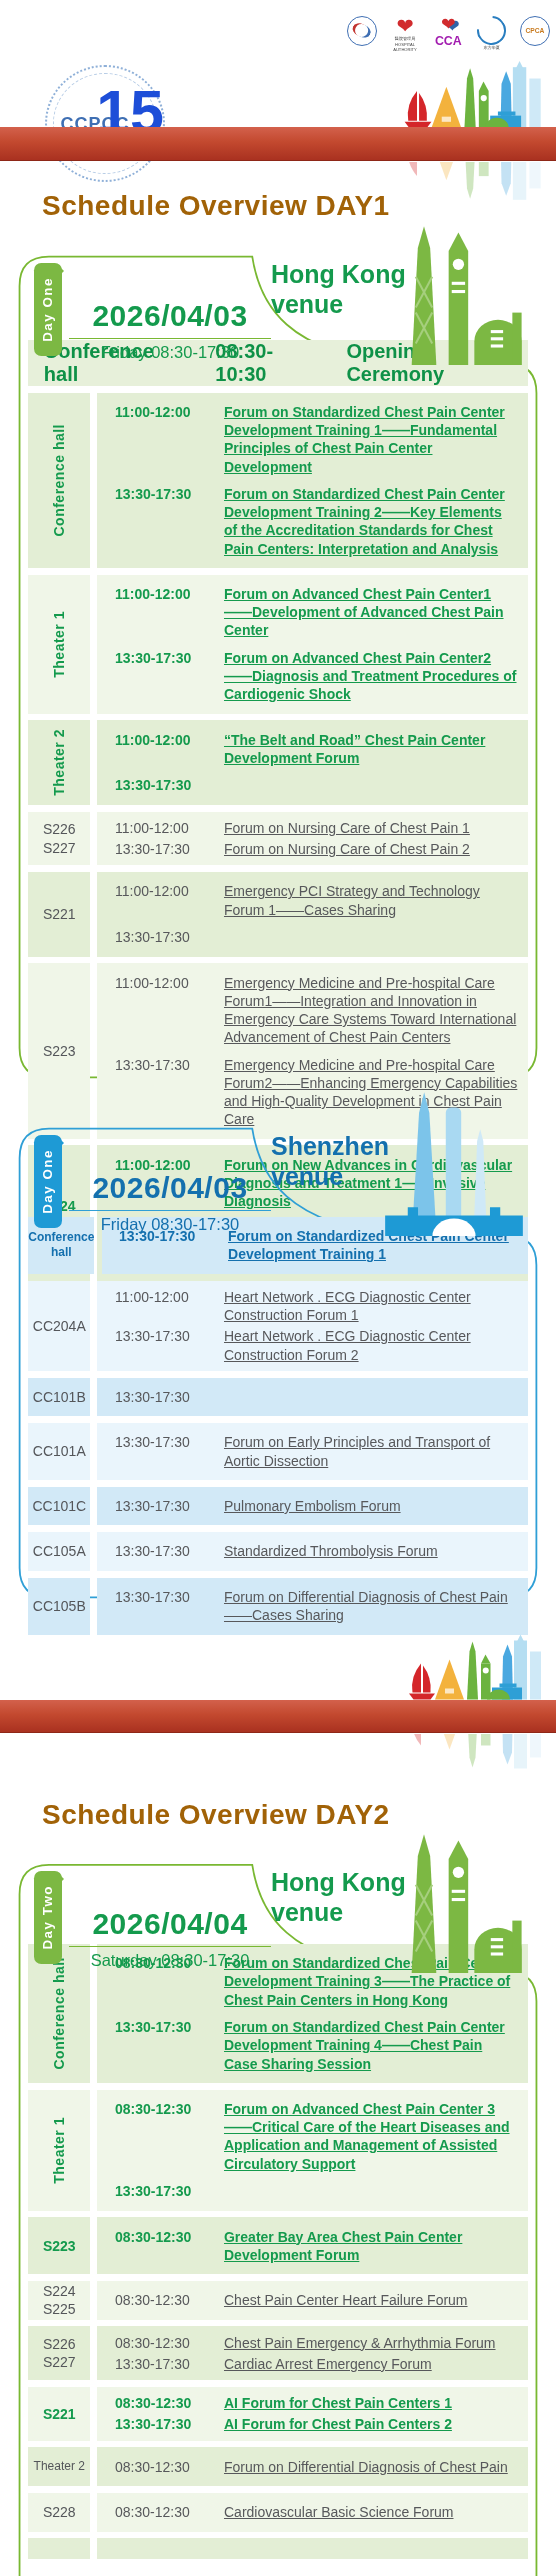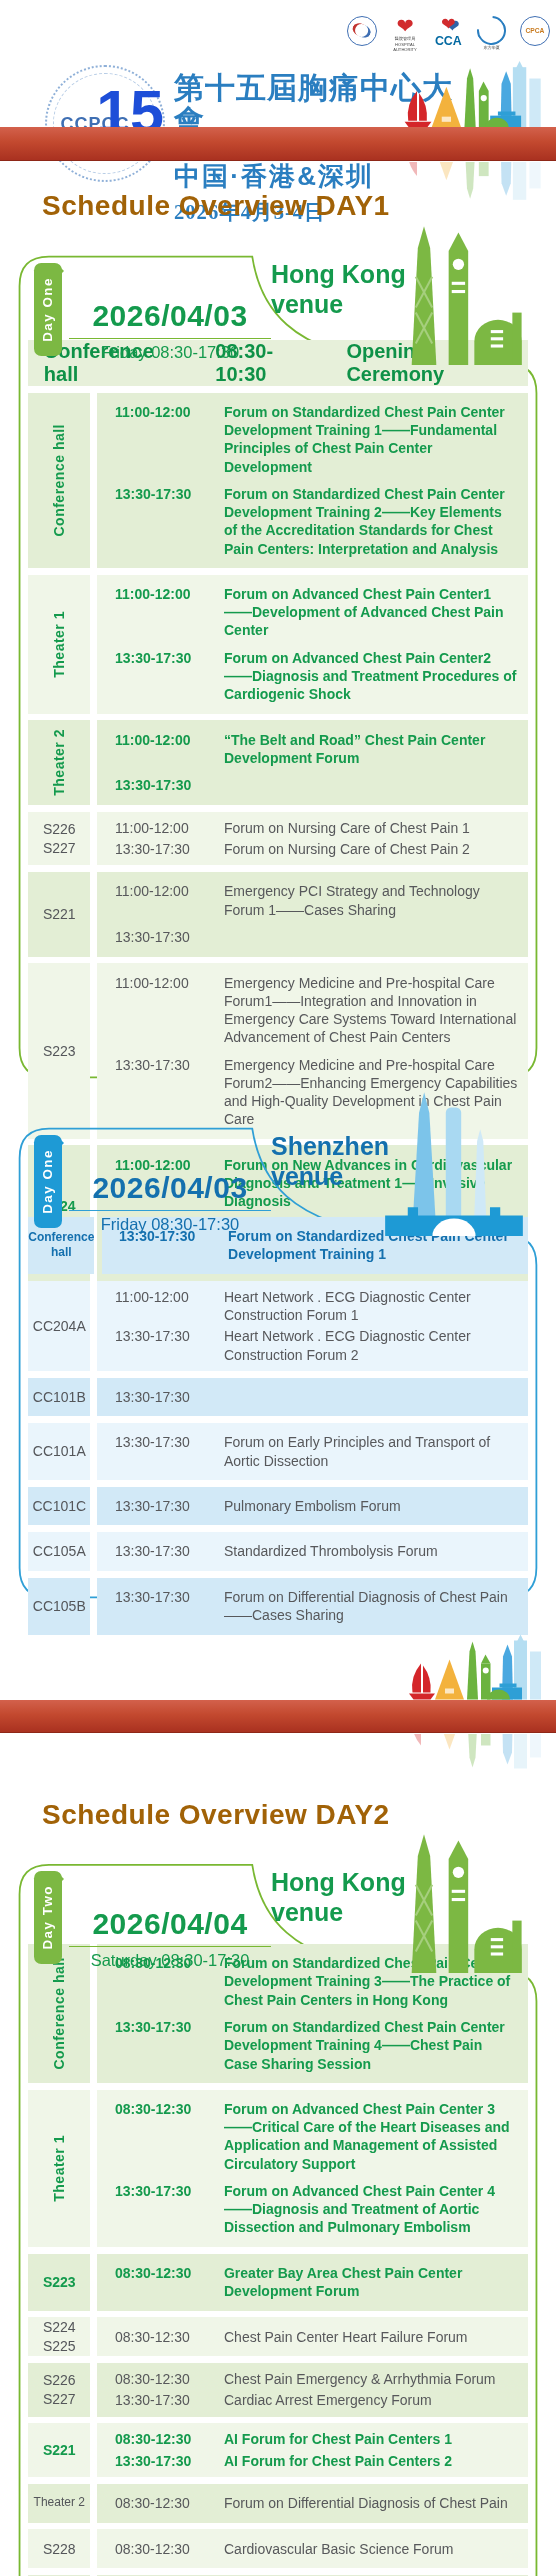--- a/index.html
+++ b/index.html
@@ -20,21 +20,21 @@
   .loc-zh{margin-top:6.2px;font-size:26px;font-weight:bold;color:#2a7ec0;letter-spacing:2.1px;}
   .date-zh{margin-top:4.1px;font-family:"Liberation Serif","DejaVu Serif",serif;
            font-size:20.6px;font-weight:bold;color:#2a7ec0;letter-spacing:1px;}
   .partners{position:absolute;right:4.1px;top:15.5px;display:flex;gap:9.3px;align-items:flex-start;}
   .plogo{width:34px;display:flex;flex-direction:column;align-items:center;gap:1px;}
   .pcircle{width:28px;height:28px;border-radius:50%;border:1.5px solid #3f6fb3;display:flex;align-items:center;justify-content:center;}
   .pinner{width:13.4px;height:13.4px;border-left:3.6px solid #c23531;border-right:3.6px solid #3f6fb3;border-radius:50%;transform:rotate(25deg);}
   .pheart{font-size:20.6px;line-height:1;color:#d12b2e;}
   .pheart2{font-size:17.5px;line-height:1;color:#d12b2e;text-shadow:4.1px 2.1px 0 #2e64a8;}
   .ptxt{font-size:4.1px;color:#444;text-align:center;line-height:1.2;}
-  .ptxt-big{font-size:12.4px;font-weight:bold;color:#0369a1;}
+  .ptxt-big{font-size:12.4px;font-weight:bold;color:#a21caf;}
   .pswirl{width:25px;height:25px;border-radius:50%;border:2.1px solid #2a7ec0;border-top-color:transparent;transform:rotate(-40deg);}
   .pcpca{font-size:6.7px;font-weight:bold;color:#c87a1e;}
 
   
   .redbar{position:absolute;left:0;width:556px;background:linear-gradient(180deg,#d3614c 0%,#c3492f 45%,#a93120 100%);border-bottom:1.5px solid #8e2717;}
   .sky{position:absolute;}
   .reflect{transform:scaleY(-1);opacity:.32;}
 
   
   .overview-title{position:absolute;left:42px;font-size:28px;font-weight:bold;color:#a16207;letter-spacing:0.5px;}
@@ -64,41 +64,35 @@
   .cell-label{flex:0 0 62px;display:flex;flex-direction:column;align-items:center;justify-content:center;
               font-size:14px;color:#54565a;text-align:center;line-height:1.3;}
   .cell-label.small{font-size:12px;}
   .cell-label.vertical span{writing-mode:vertical-rl;transform:rotate(180deg);letter-spacing:0.5px;}
   .cell-content{flex:1;display:flex;flex-direction:column;justify-content:center;gap:9.3px;
                 padding:10.3px 7.2px 10.3px 17.5px;font-size:14px;line-height:1.3;color:#57585b;}
   .row.compact .cell-content{gap:3.1px;padding-top:7.2px;padding-bottom:7.2px;}
   .row.hl .cell-label,.row.hl .cell-content{color:var(--accent);font-weight:bold;}
   .entry{display:flex;align-items:flex-start;}
   .entry .time{flex:0 0 109px;}
-  .entry .title{flex:1;padding-right:3.1px;}
+  .entry .title{flex:1;padding-right:3.1px;text-decoration:underline;}
 </style>
 </head>
 <body>
 
 <div id="canvas">
 
   <div class="ccpcc-logo">
     <div class="ccpcc-ring"></div>
     <div class="ccpcc-ring2"></div>
     <div class="ccpcc-word">CCPCC</div>
     <div class="ccpcc-15">15</div>
     <div class="ccpcc-anniv">15th Anniversary</div>
   </div>
 
-  <div class="main-title">
-    <div class="title-zh">第十五屆胸痛中心大會</div>
-    <div class="title-en">THE 15TH CHINA CHEST PAIN CENTERS CONGRESS</div>
-    <div class="loc-zh">中国·香港&amp;深圳</div>
-    <div class="date-zh">2026年4月3-4日</div>
-  </div>
 
   <div class="partners">
     <div class="plogo">
       <div class="pcircle">
           <div class="pinner"></div>
         </div>
     </div>
     <div class="plogo">
       <div class="pheart">❤</div>
       <div class="ptxt">醫院管理局</div>
@@ -503,21 +497,20 @@
           <div class="cell-label vertical">
             <span>Theater 1</span>
           </div>
           <div class="cell-content">
             <div class="entry">
               <span class="time">08:30-12:30</span>
               <span class="title">Forum on Advanced Chest Pain Center 3——Critical Care of the Heart Diseases and Application and Management of Assisted Circulatory Support</span>
             </div>
             <div class="entry">
               <span class="time">13:30-17:30</span>
-              <span class="title">Forum on Advanced Chest Pain Center 4——Diagnosis and Treatment of Aortic Dissection and Pulmonary Embolism</span>
             </div>
           </div>
         </div>
         <div class="row dark hl">
           <div class="cell-label">
             <span>S223</span>
           </div>
           <div class="cell-content">
             <div class="entry">
               <span class="time">08:30-12:30</span>

